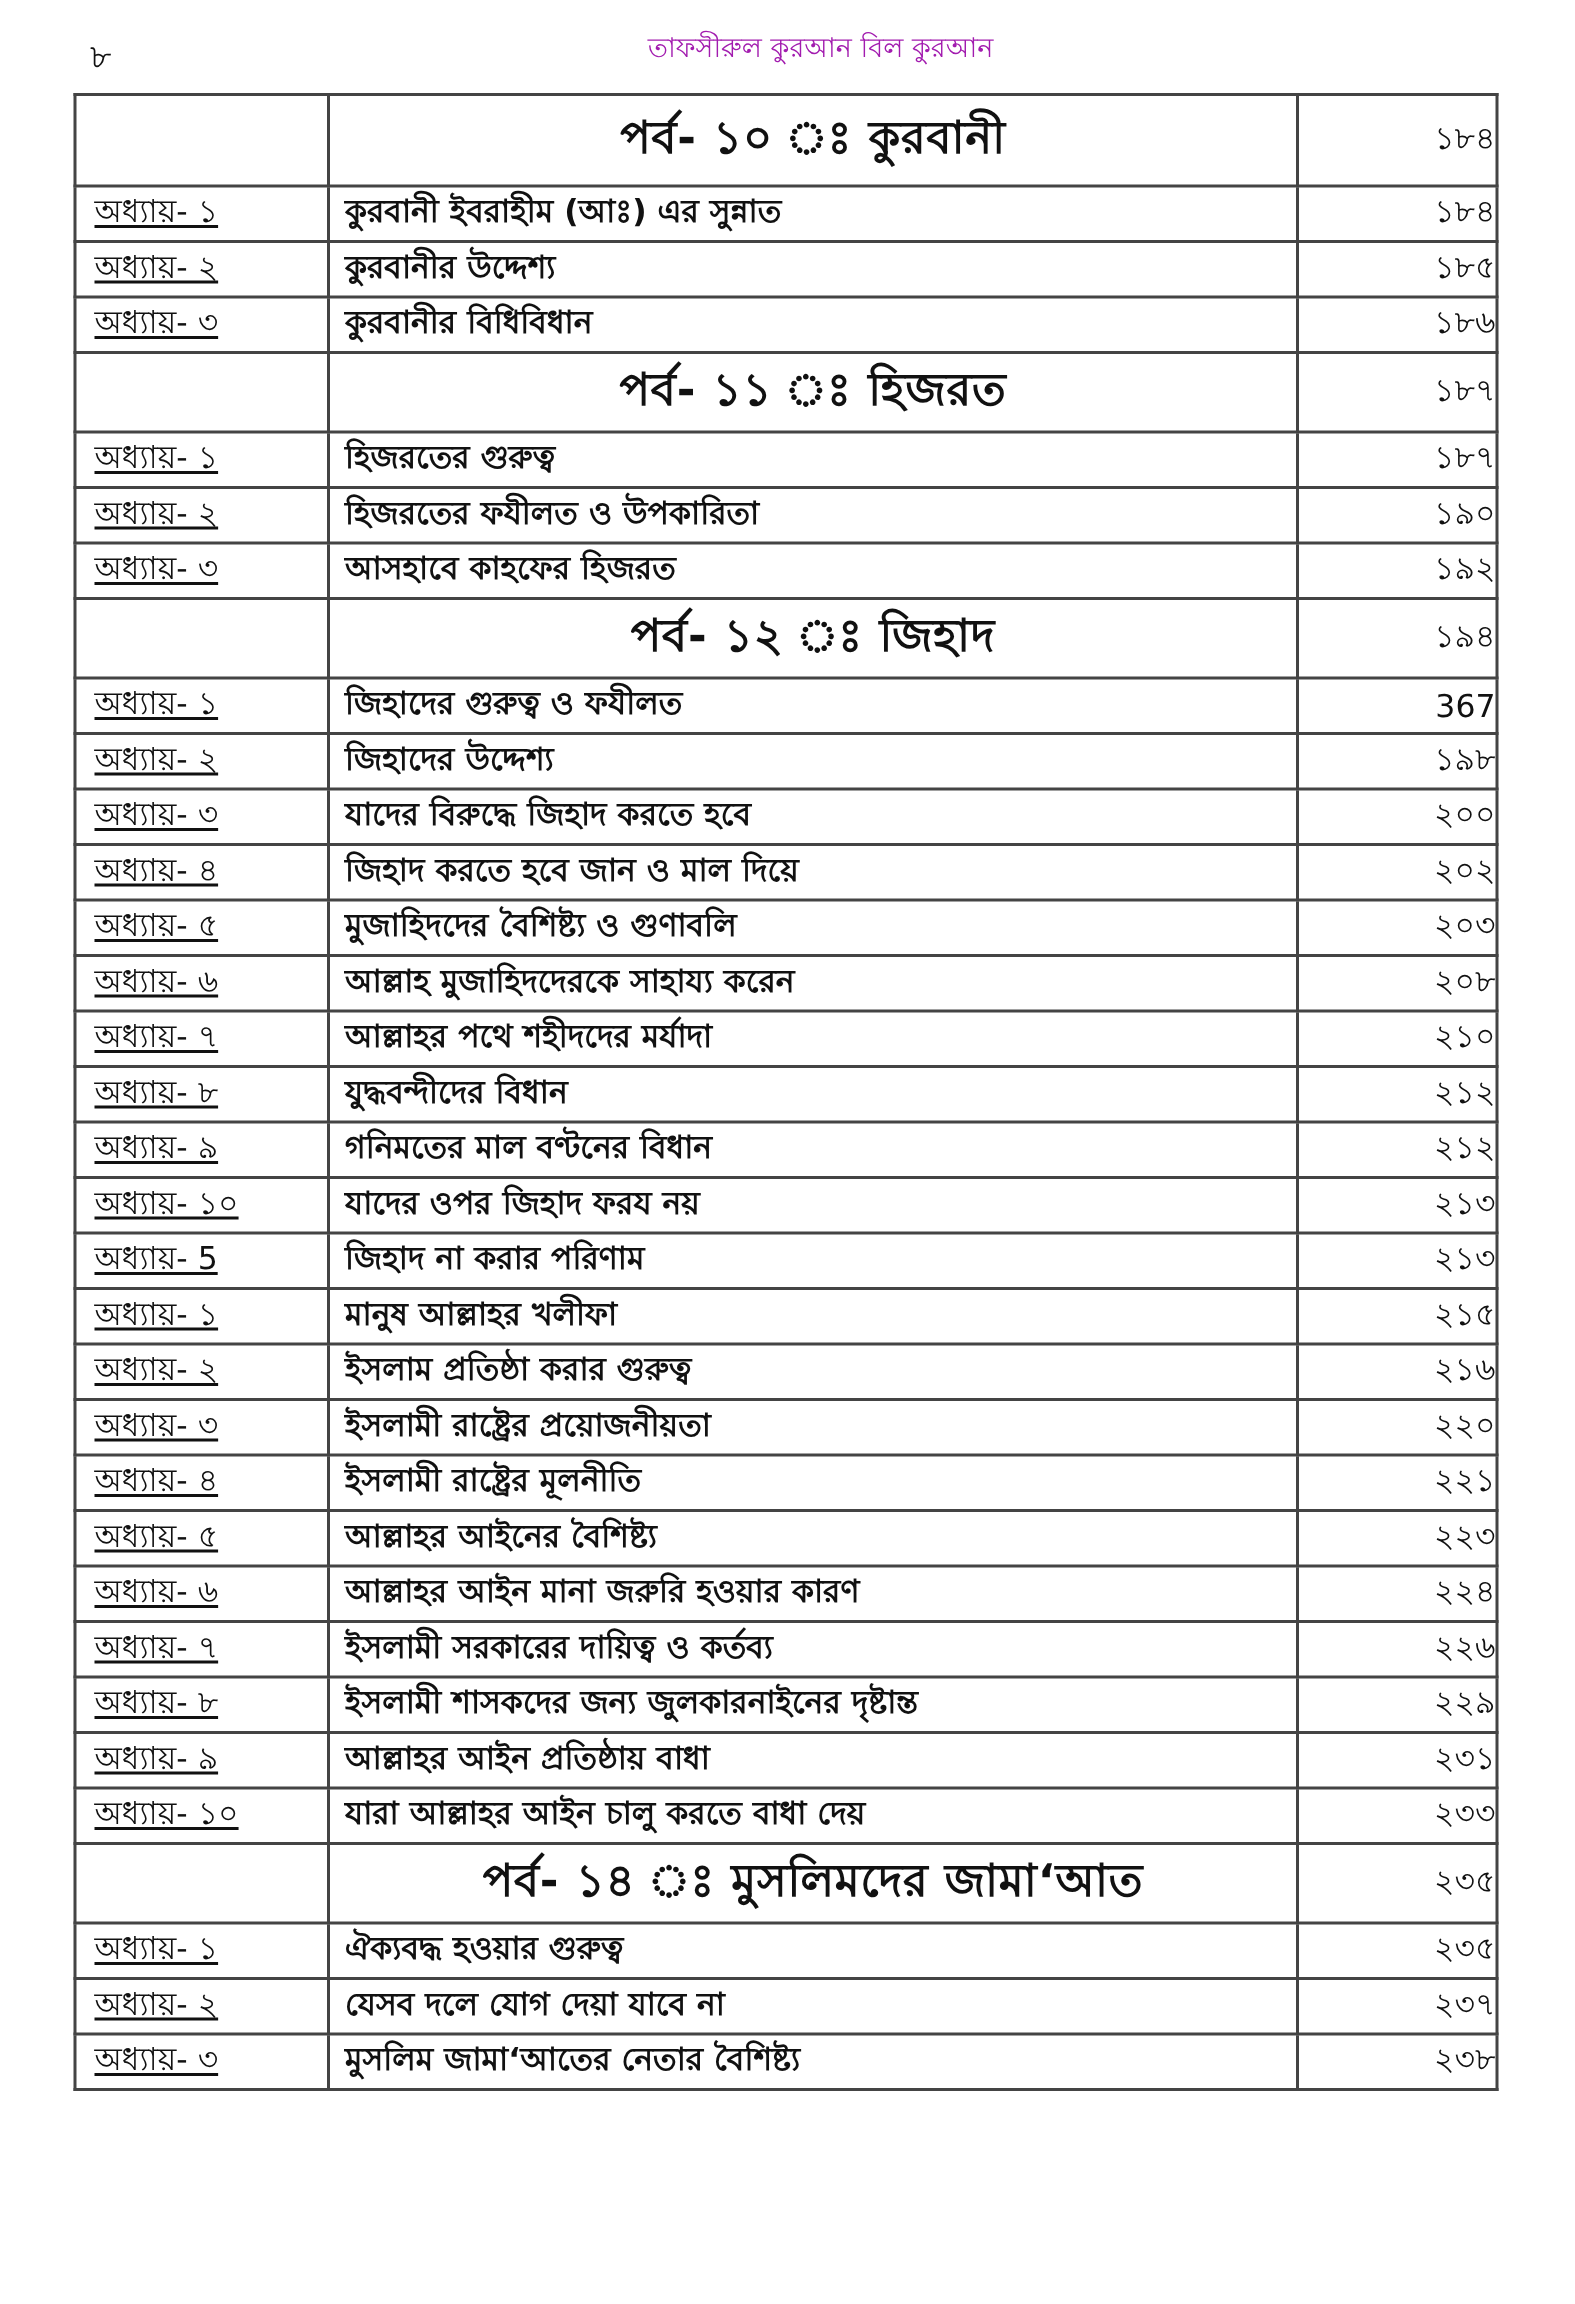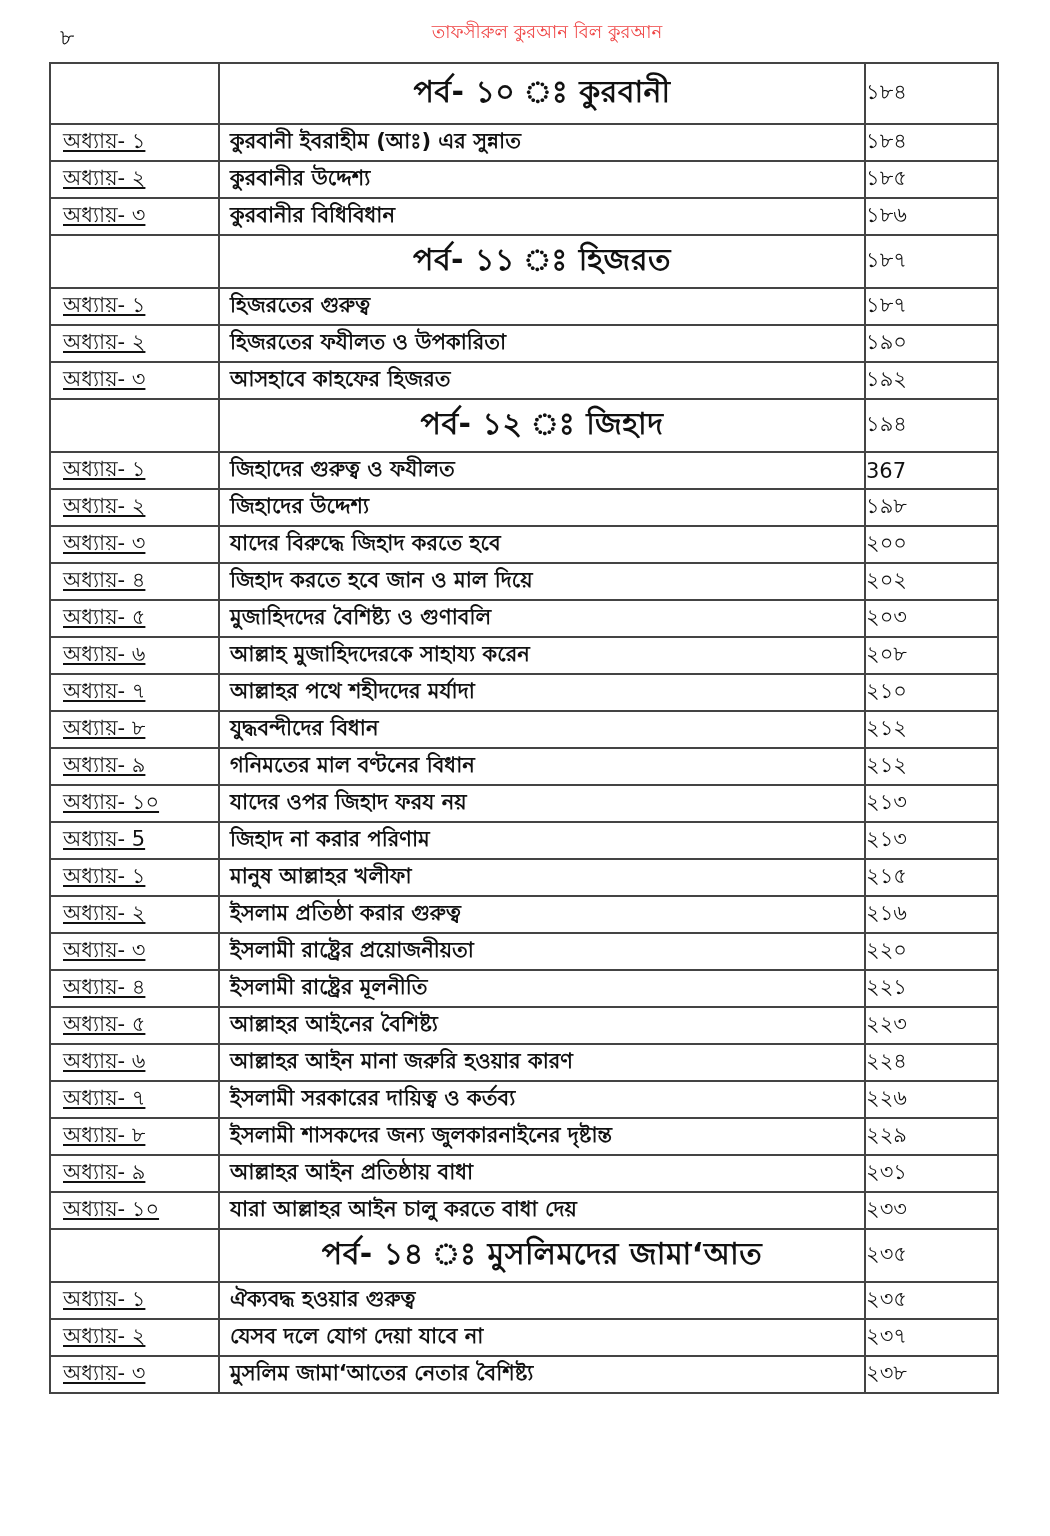--- a/index.html
+++ b/index.html
@@ -5,39 +5,39 @@
   html, body { margin: 0; padding: 0; background: #ffffff; }
   body {
     width: 1050px; height: 1536px; position: relative; overflow: hidden;
     font-family: "DejaVu Sans", "Liberation Sans", sans-serif; color: #111;
   }
   .page-number {
     position: absolute; left: 60px; top: 20px; font-size: 22px;
   }
   .running-head {
     position: absolute; left: 0; right: 0; top: 18px; text-align: center;
-    font-size: 18px; color: #ef4444; padding-left: 44px;
+    font-size: 18px; color: #a21caf; padding-left: 44px;
   }
   table.toc {
     position: absolute; left: 49px; top: 62px; width: 948px;
     border-collapse: collapse; table-layout: fixed;
   }
   table.toc td {
     border: 2px solid #444; padding: 0; vertical-align: middle;
     overflow: hidden; white-space: nowrap;
   }
   col.c1 { width: 169px; }
   col.c2 { width: 646px; }
   col.c3 { width: 133px; }
   tr.chapter td { height: 35px; font-size: 21px; }
   tr.part td { height: 51px; }
   tr.part.first td { height: 59px; }
   td.chap-label { padding-left: 12px !important; text-decoration: underline; }
   td.chap-title { padding-left: 10px !important; font-weight: bold; }
-  td.page { text-align: left; font-size: 21px; }
+  td.page { text-align: right; font-size: 21px; }
   td.part-title {
     text-align: center; font-weight: bold; font-size: 30px; letter-spacing: 0.5px;
   }
 </style>
 </head>
 <body>
 
 <div class="page-number">৮</div>
 <div class="running-head">তাফসীরুল কুরআন বিল কুরআন</div>
 

